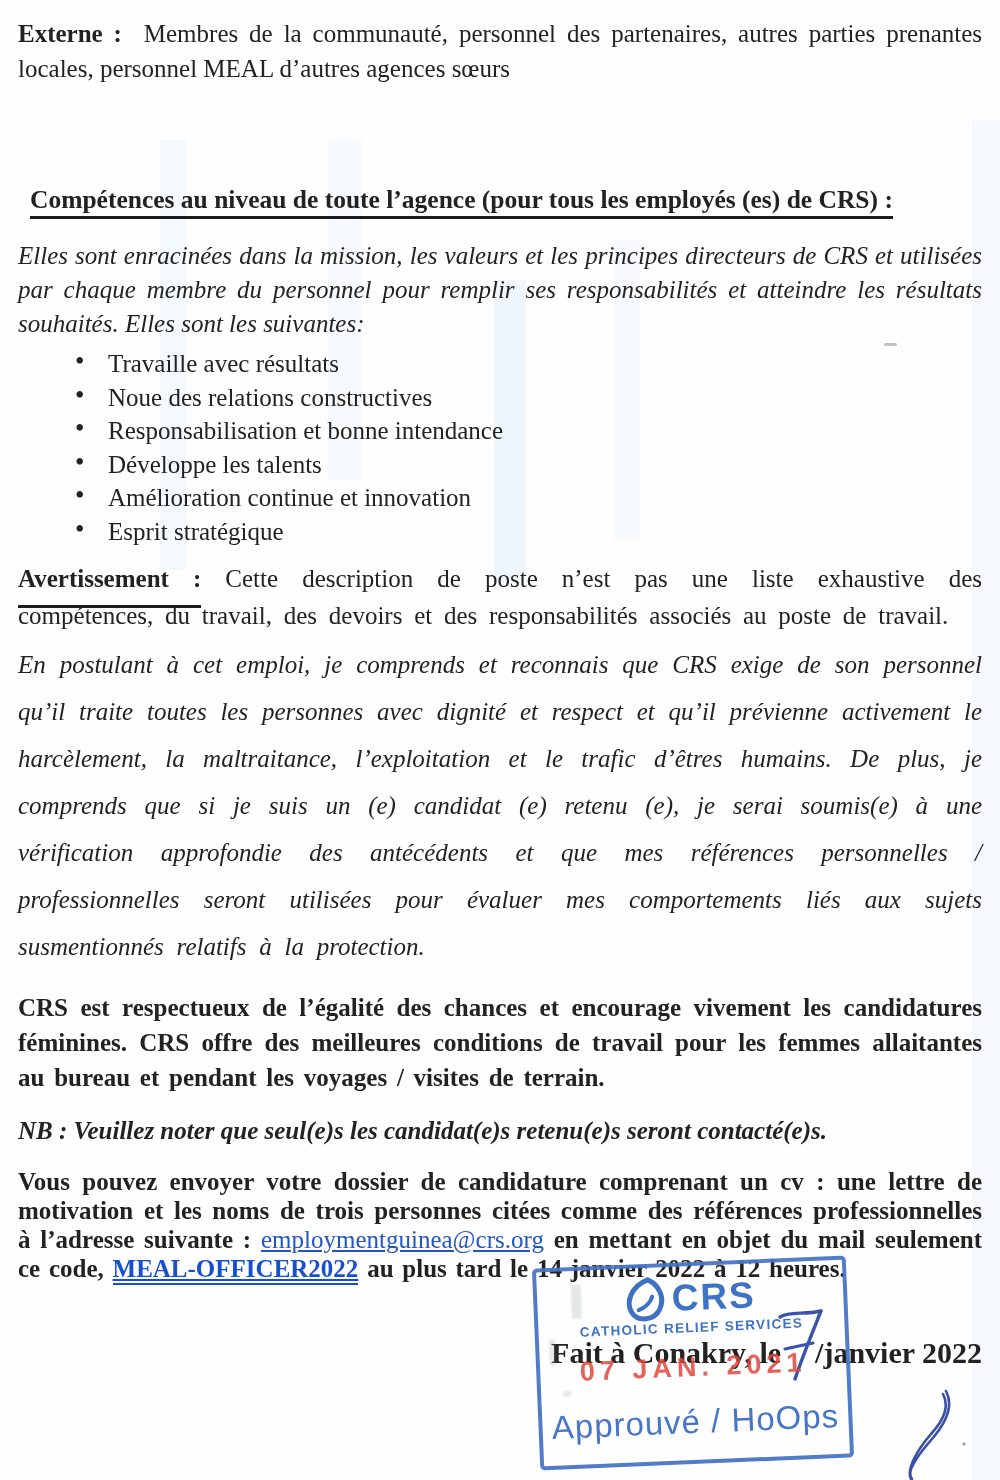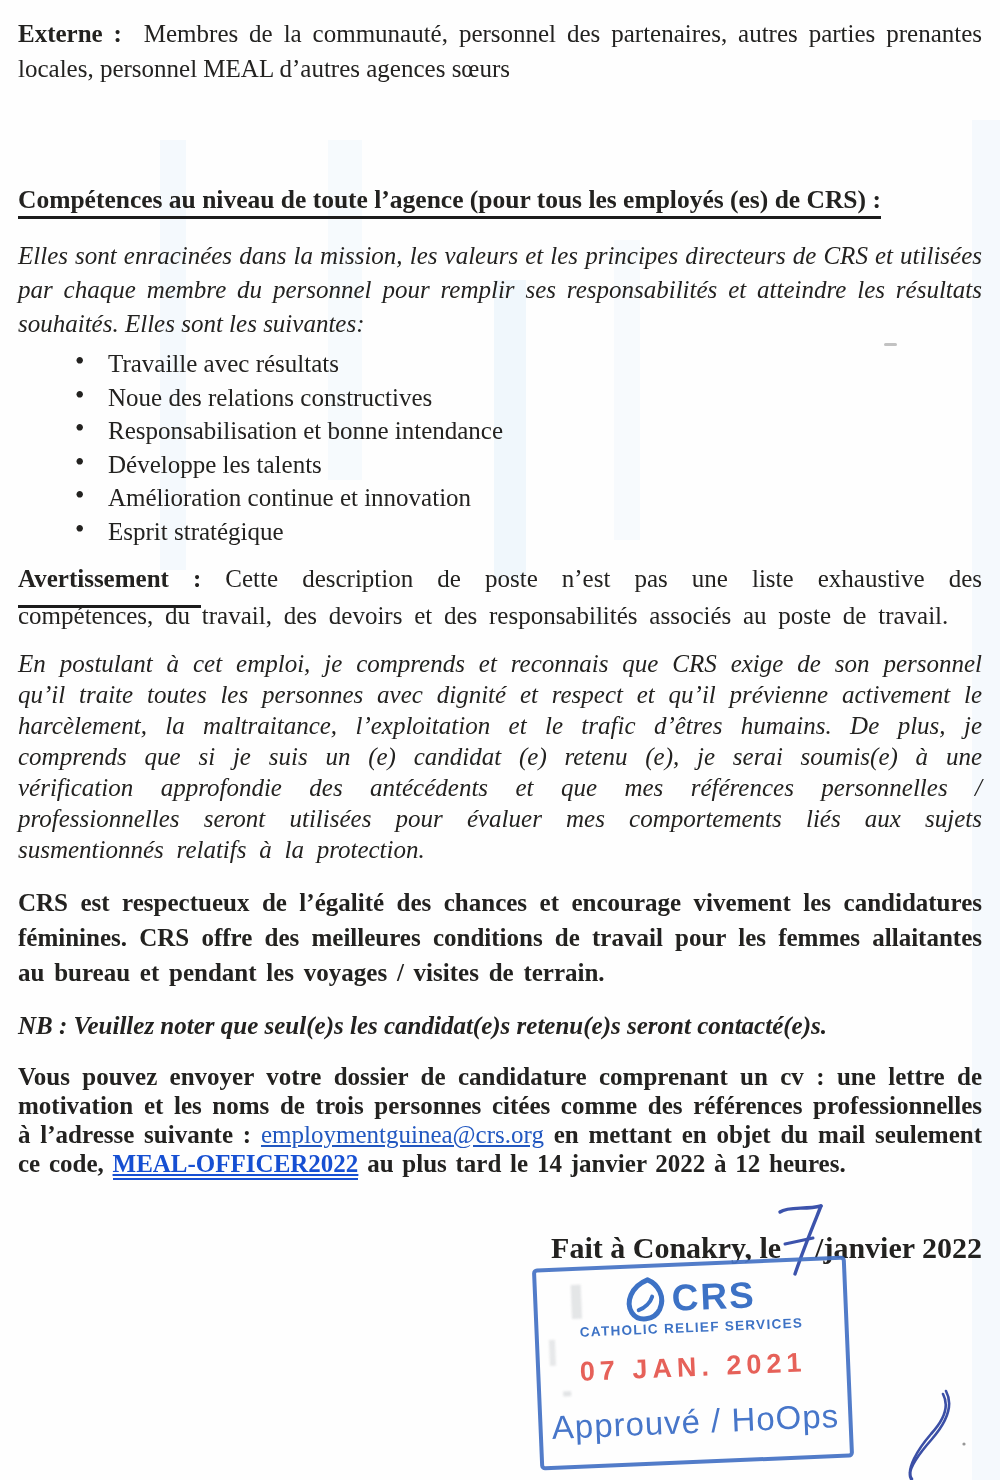--- a/index.html
+++ b/index.html
@@ -9,27 +9,27 @@
     font-family:"Liberation Serif","DejaVu Serif",serif;
     color:#232220;
   }
   .page{position:relative;width:100%;height:100%;}
   .content{position:relative;padding:16px 18px 0 18px;z-index:2;}
   .para{margin:0;text-align:justify;font-size:25px;line-height:36px;}
   .p-externe{line-height:35px;}
   .label-bold{font-weight:bold;}
   .lbl-underline{font-weight:bold;border-bottom:3px solid #1c1c1c;padding-bottom:13px;}
   .heading{margin:96px 0 0 0;font-size:25.5px;font-weight:bold;line-height:36px;}
-  .heading span{border-bottom:3px solid #1c1c1c;padding-bottom:2px;}
+  .heading span{border-bottom:3px solid #1c1c1c;padding-bottom:2px;margin-left:12px;}
   .p-elles{margin-top:21px;font-style:italic;line-height:34px;}
   ul.bullets{list-style:none;margin:6px 0 0 57px;padding:0;}
   ul.bullets li{position:relative;padding-left:33px;font-size:25px;line-height:33.5px;}
   ul.bullets li .dot{position:absolute;left:0;top:-2px;font-size:27px;}
   .p-avert{margin-top:12px;word-spacing:0.22em;line-height:37px;}
-  .p-postulant{margin-top:14px;font-style:italic;word-spacing:0.26em;line-height:31px;}
+  .p-postulant{margin-top:7px;font-style:italic;word-spacing:0.26em;line-height:47px;}
   .p-crs{margin-top:20px;font-weight:bold;word-spacing:0.14em;line-height:35px;}
   .p-nb{margin-top:18px;font-weight:bold;font-style:italic;line-height:36px;text-align:left;}
   .p-apply{margin-top:18px;font-weight:bold;word-spacing:0.1em;line-height:29px;}
   .email-link{color:#2157c0;font-weight:normal;text-decoration:underline;}
   .code-link{color:#164fd2;font-weight:bold;text-decoration:underline;border-bottom:2px solid #164fd2;padding-bottom:1px;}
   .p-date{margin-top:52px;font-weight:bold;font-size:30px;text-align:right;line-height:36px;}
   .seven-slot{display:inline-block;position:relative;width:34px;height:10px;}
   .seven-slot svg{position:absolute;left:-6px;top:-46px;}
   .sr{position:absolute;width:1px;height:1px;overflow:hidden;clip:rect(0 0 0 0);white-space:nowrap;}
 

